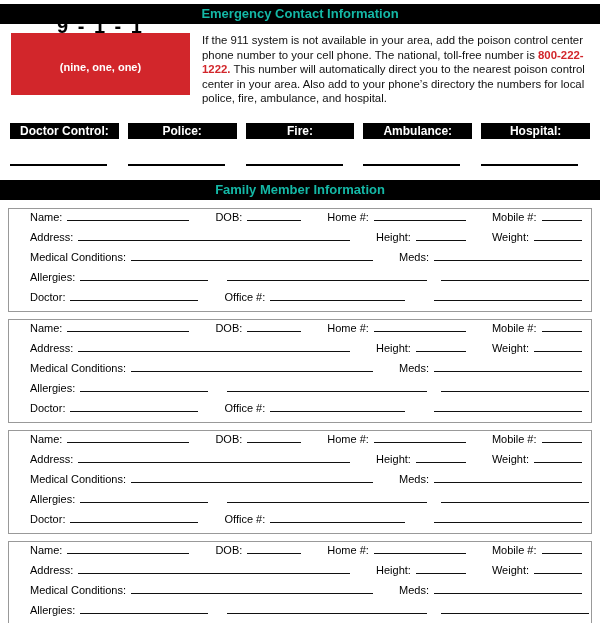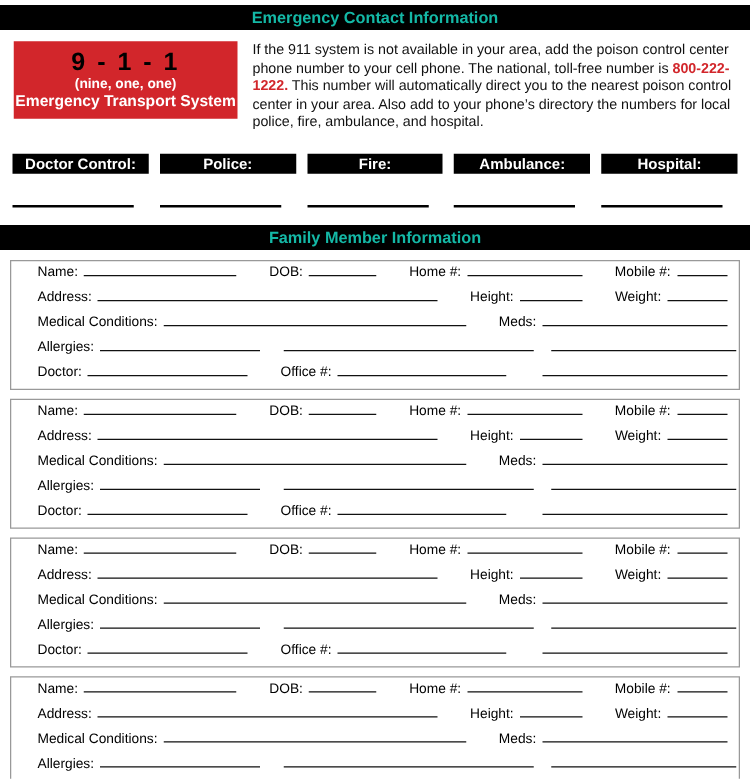--- a/index.html
+++ b/index.html
@@ -11,21 +11,21 @@
     text-align: center; font-weight: bold; font-size: 13px;
   }
   .bar.top { margin-top: 4px; }
   .bar.family { margin-top: 14px; }
 
   
   .intro { display: flex; margin: 9px 11px 0 11px; }
   .redbox {
     width: 179px; height: 62px; background: #d2262b; color: #fff;
     display: flex; flex-direction: column; justify-content: center; align-items: center;
-    text-align: center; flex-shrink: 0;
+    text-align: center; flex-shrink: 0; gap: 24px;
   }
   .redbox .num { font-size: 20px; font-weight: bold; color: #000; letter-spacing: 2px; line-height: 22px; }
   .redbox .words { font-size: 11px; font-weight: bold; line-height: 13px; }
   .redbox .sub { font-size: 12.5px; font-weight: bold; line-height: 15px; }
   .intro-text {
     flex: 1; margin-left: 12px; font-size: 11.4px; line-height: 14.6px; color: #111;
   }
   .intro-text .phone { color: #d2262b; font-weight: bold; }
 
   

